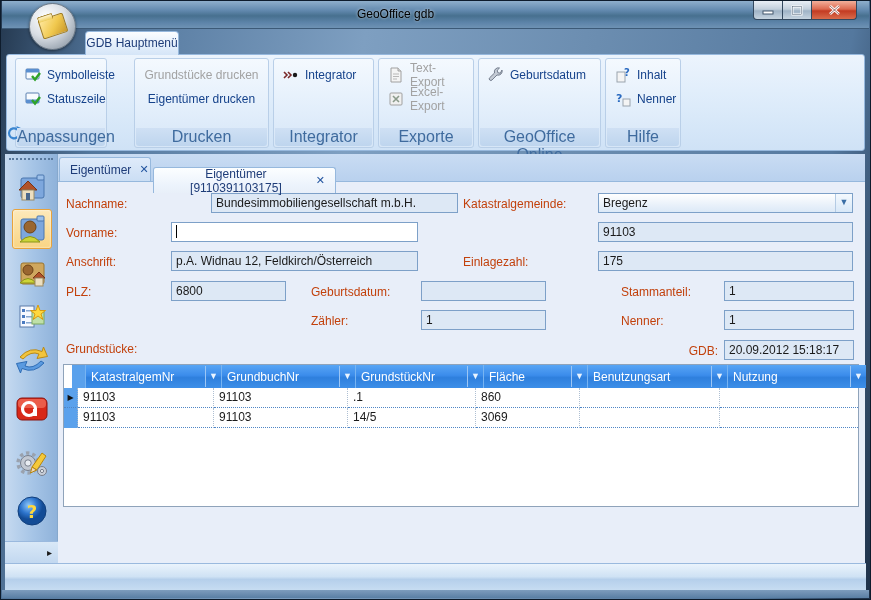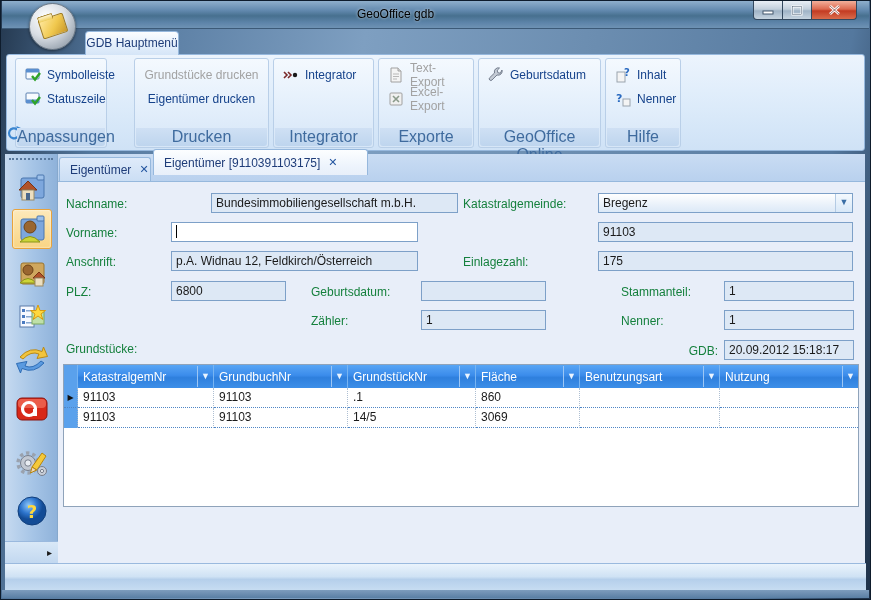--- a/index.html
+++ b/index.html
@@ -55,59 +55,59 @@
   .ric { flex:0 0 auto; }
 
   
   .doctab-bar { position:absolute; left:57px; right:5px; top:153px; height:27px;
                 background:linear-gradient(180deg,#c9dcf3,#b9d1ee); }
   .doctab { position:absolute; height:24px; border:1px solid #96b8dd; border-bottom:none;
             border-radius:3px 3px 0 0; display:flex; align-items:center; gap:8px;
             padding:0 10px; color:#1e3c78; }
   .doctab.inactive { left:58px; top:156px; width:92px;
             background:linear-gradient(180deg,#dfebfa,#cbdef4); }
-  .doctab.active { left:152px; top:148px; width:215px; height:26px; z-index:6;
-            background:linear-gradient(180deg,#fcfeff,#ecf3fc 70%,#e8eff9); }
+  .doctab.active { left:152px; top:166px; width:183px; height:26px; z-index:6;
+            background:linear-gradient(180deg,#fcfeff,#ecf3fc 70%,#e8eff9);text-align:center; }
   .tab-close { color:#2456a0; font-weight:bold; font-size:11px; line-height:11px; }
 
   
   .sidebar { position:absolute; left:4px; top:153px; width:53px; height:409px;
              background:linear-gradient(90deg,#c6daf0,#a5c4e6 55%,#8fb2da);
              border-right:1px solid #86a8cc; }
   .grip { position:absolute; left:4px; top:4px; width:44px; height:4px;
           border-top:2px dotted #58789c; }
   .side-btn { position:absolute; left:7px; width:40px; height:40px; border-radius:3px;
               display:flex; align-items:center; justify-content:center; }
   .side-btn.active { background:linear-gradient(180deg,#fde9ba,#f9d584);
                      border:1px solid #e8a33d; box-shadow:inset 0 0 2px #fff; }
   .side-expand { position:absolute; left:0; bottom:0; width:53px; height:22px;
                  background:linear-gradient(180deg,#d9e8f7,#c2d8f0);
                  border-top:1px solid #9ab9de; text-align:right; line-height:21px;
                  padding-right:6px; color:#1a1a1a; font-size:10px; }
 
   
   .content { position:absolute; left:57px; right:5px; top:180px; height:382px;
              background:#e8eef9; border-top:1px solid #96b8dd; }
-  .lbl { position:absolute; height:20px; line-height:20px; color:#15803d; }
+  .lbl { position:absolute; height:20px; line-height:20px; color:#c2410c; }
   .fld { position:absolute; height:20px; line-height:18px; padding:0 4px;
          border:1px solid #7da0c8; background:#dde8f5; overflow:hidden; white-space:nowrap; }
   .fld.edit { background:#ffffff; }
   .caret { display:inline-block; width:1px; height:13px; background:#000; vertical-align:-2px; }
   .combo { display:flex; justify-content:space-between; align-items:center;
            background:linear-gradient(180deg,#ffffff,#e9f1fa 60%,#dce9f7); padding-right:0; }
   .combo-arrow { width:17px; height:18px; text-align:center; line-height:17px; color:#3a6ea5;
                  font-size:9px; border-left:1px solid #b4cbe4;
                  background:linear-gradient(180deg,#f4f9fe,#d8e8f8); }
 
   
   .grid { position:absolute; left:5px; top:182px; width:796px; height:143px;
           background:#ffffff; border:1px solid #8fa3ba; }
   .grow { display:flex; width:100%; }
   .ghead { height:23px; background:linear-gradient(180deg,#58a5f5,#3b8ceb 45%,#2e7fdd 55%,#3d8fe8);
-           color:#fff; }
+           color:#fff;margin-left:8px; }
   .ghcell { display:flex; align-items:center; justify-content:space-between;
             padding-left:5px; border-right:1px solid #77b4f2; height:23px; }
   .harrow { width:16px; text-align:center; font-size:9px; color:#eaf4ff;
             border-left:1px solid #9cc6f5; line-height:21px; height:21px; }
   .gind { width:14px; flex:0 0 14px; background:#5aa1ec; border-right:1px solid #77b4f2;
           display:flex; align-items:center; justify-content:center; }
   .gdata { height:20px; }
   .gdata .gind { border-right:1px dotted #9fb5cc; font-size:8px; color:#111; }
   .gcell { padding:0 5px; line-height:19px; border-right:1px dotted #aebfd2;
            overflow:hidden; white-space:nowrap; border-bottom:1px dotted #4f86c6; }

